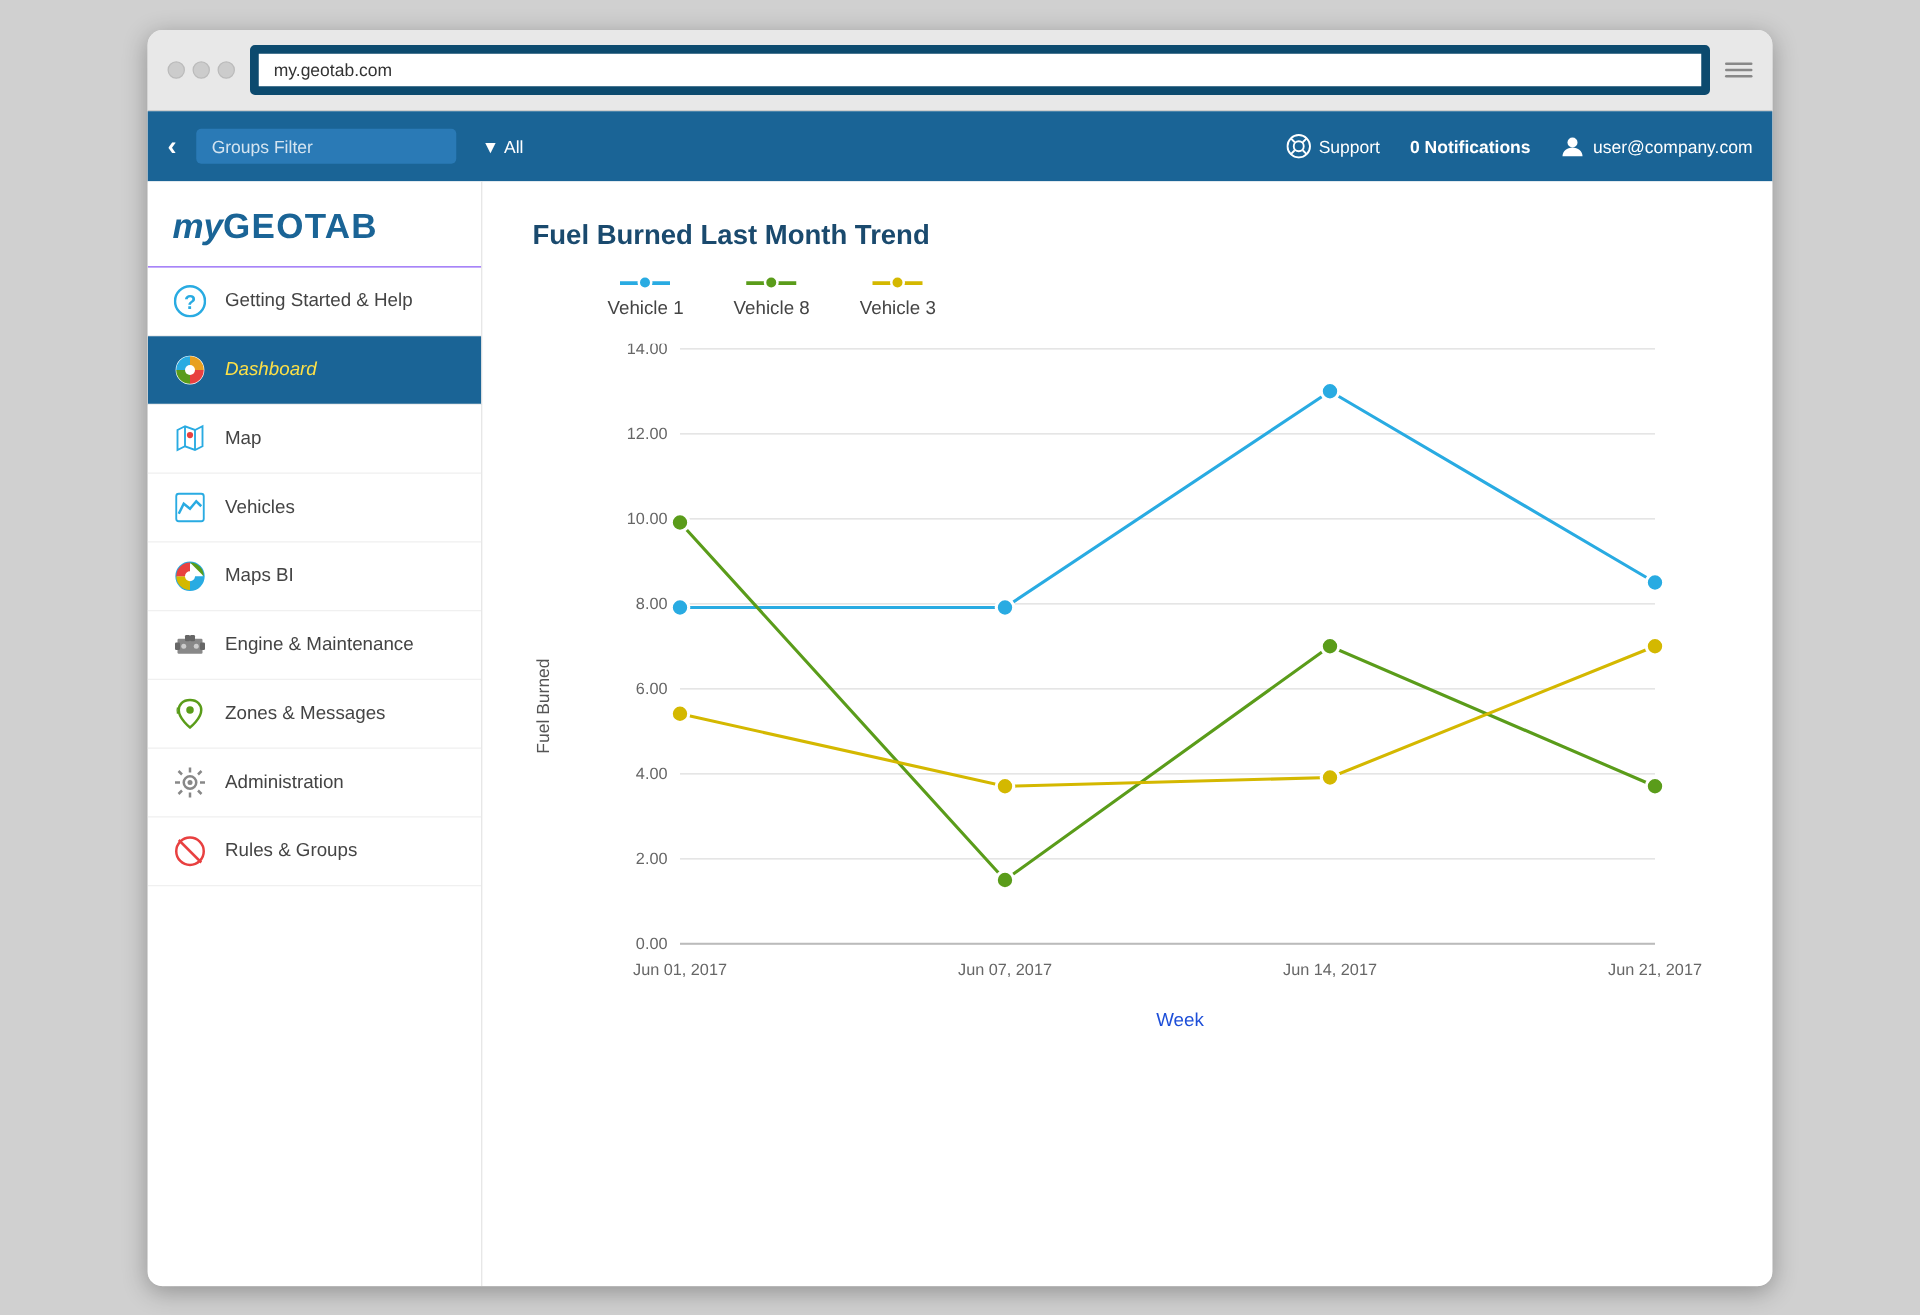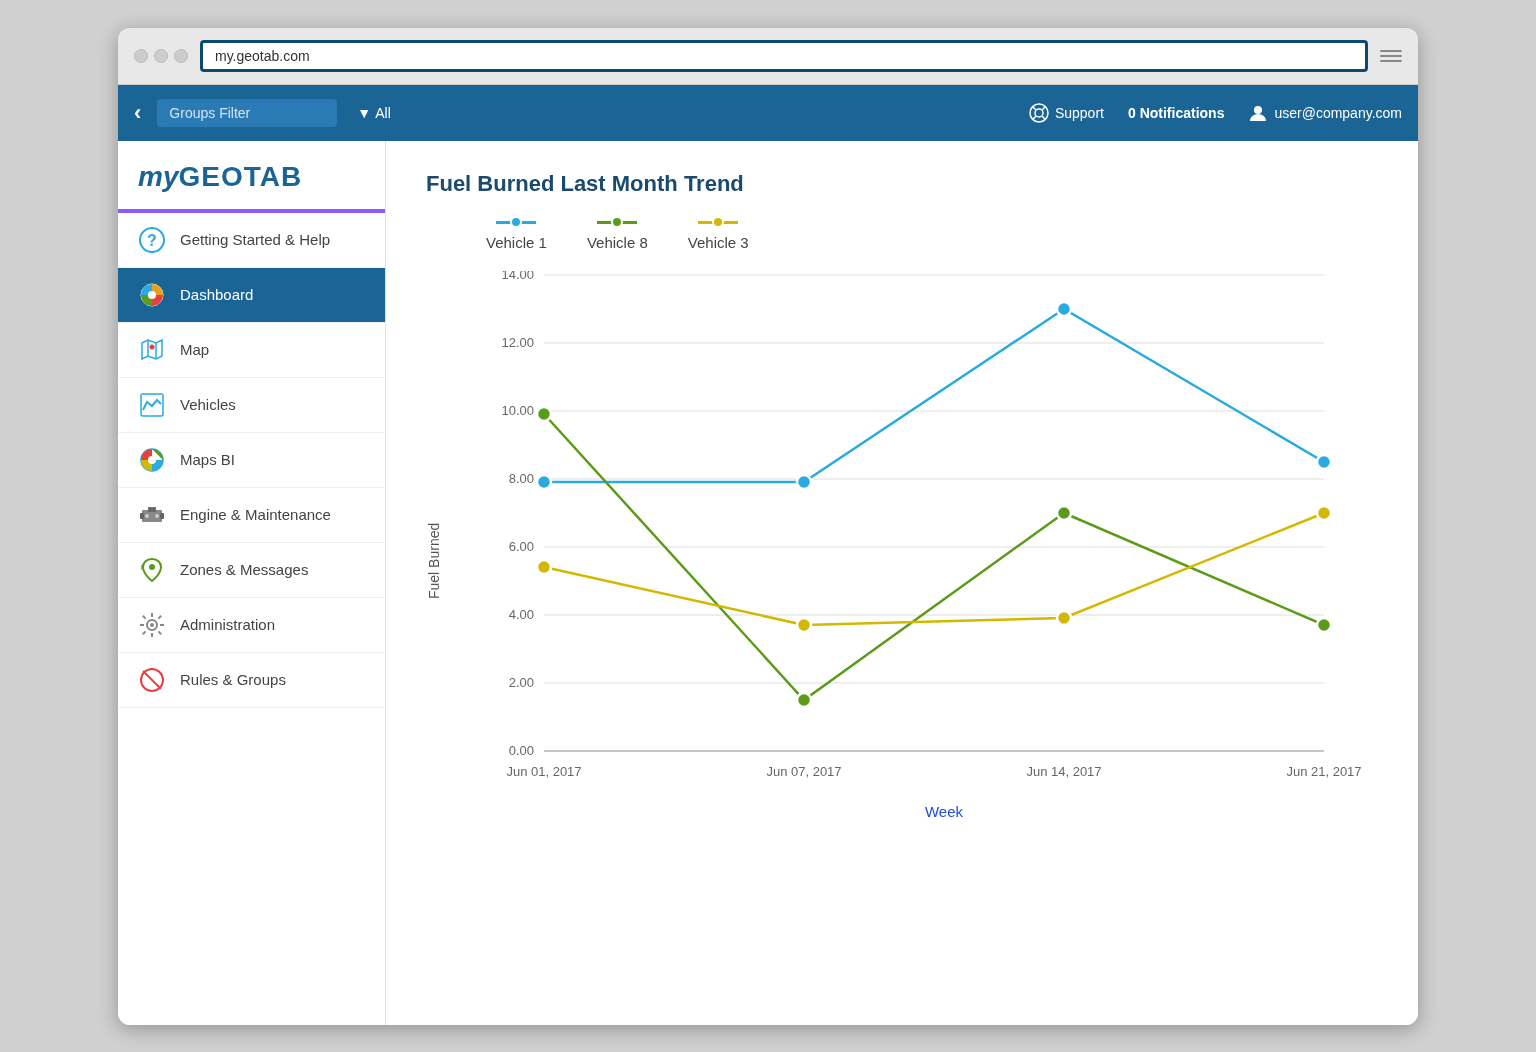--- a/index.html
+++ b/index.html
@@ -34,21 +34,21 @@
     .browser-dot {
       width: 14px;
       height: 14px;
       border-radius: 50%;
       background: #ccc;
       border: 1px solid #bbb;
     }
     .browser-addressbar {
       flex: 1;
       background: white;
-      border: 3px solid #0c4a6e;
+      border: 7px solid #0c4a6e;
       border-radius: 4px;
       padding: 5px 12px;
       font-size: 14px;
       color: #333;
     }
     .browser-menu {
       display: flex;
       flex-direction: column;
       gap: 3px;
       cursor: pointer;
@@ -81,21 +81,21 @@
       font-weight: bold;
       margin-right: 4px;
     }
     .groups-filter-input {
       background: #2a7ab6;
       border: none;
       border-radius: 4px;
       color: white;
       padding: 6px 12px;
       font-size: 14px;
-      width: 180px;
+      width: 208px;
     }
     .groups-filter-input::placeholder { color: rgba(255,255,255,0.8); }
     .filter-all {
       color: white;
       font-size: 14px;
       display: flex;
       align-items: center;
       gap: 4px;
       margin-left: 8px;
     }
@@ -126,21 +126,21 @@
     .sidebar {
       width: 268px;
       background: white;
       border-right: 1px solid #e0e0e0;
       display: flex;
       flex-direction: column;
       overflow-y: auto;
     }
     .logo-area {
       padding: 20px 20px 16px 20px;
-      border-bottom: 4px solid #8b5cf6;
+      border-bottom: 1px solid #8b5cf6;
     }
     .logo-text {
       font-size: 28px;
       font-weight: 300;
       color: #1a6496;
     }
     .logo-text strong {
       font-weight: 900;
       font-style: italic;
     }
@@ -163,21 +163,21 @@
       cursor: pointer;
       border-bottom: 1px solid #f0f0f0;
       font-size: 15px;
       color: #444;
       transition: background 0.15s;
     }
     .sidebar-item.active {
       background: #1a6496;
       color: white;
     }
-    .sidebar-item.active .item-label { color: #ffffff; }
+    .sidebar-item.active .item-label { color: #fde047; font-style: italic; }
     .sidebar-icon {
       width: 28px;
       height: 28px;
       flex-shrink: 0;
       display: flex;
       align-items: center;
       justify-content: center;
     }
     
     

